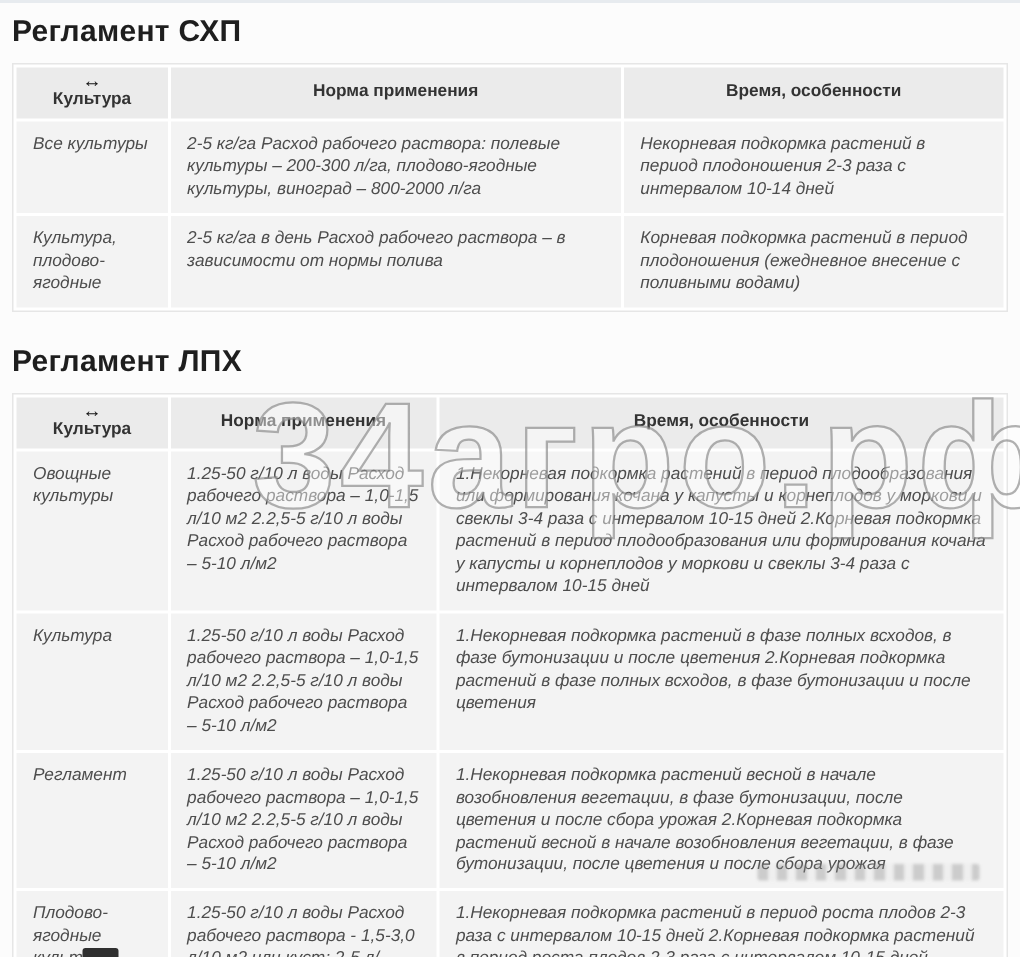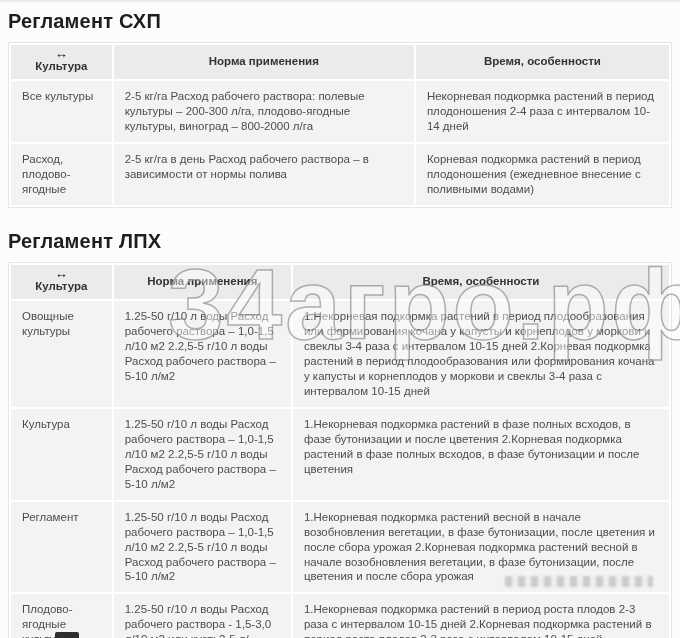--- a/index.html
+++ b/index.html
@@ -65,20 +65,21 @@
   }
   td {
     background: #f3f3f3;
     font-size: 11.5px;
     color: #4d4d4d;
     padding: 8px 11px;
     vertical-align: top;
     line-height: 1.3;
     text-align: left;
     word-wrap: break-word;
+    font-style: italic;
   }
   .watermark {
     position: absolute;
     left: 168px;
     top: 252px;
     font-size: 100px;
     font-weight: bold;
     letter-spacing: 3px;
     color: rgba(255, 255, 255, 0.45);
     -webkit-text-stroke: 1.5px rgba(125, 125, 125, 0.6);
@@ -132,24 +133,24 @@
           <span>Культура</span>
         </th>
         <th>Норма применения</th>
         <th>Время, особенности</th>
       </tr>
     </thead>
     <tbody>
       <tr>
         <td>Все культуры</td>
         <td>2-5 кг/га Расход рабочего раствора: полевые культуры – 200-300 л/га, плодово-ягодные культуры, виноград – 800-2000 л/га</td>
-        <td>Некорневая подкормка растений в период плодоношения 2-4 раза с интервалом 10-14 дней</td>
-      </tr>
-      <tr>
-        <td>Расход, плодово-ягодные</td>
+        <td>Некорневая подкормка растений в период плодоношения 2-3 раза с интервалом 10-14 дней</td>
+      </tr>
+      <tr>
+        <td>Культура, плодово-ягодные</td>
         <td>2-5 кг/га в день Расход рабочего раствора – в зависимости от нормы полива</td>
         <td>Корневая подкормка растений в период плодоношения (ежедневное внесение с поливными водами)</td>
       </tr>
     </tbody>
   </table>
 
   <h1 class="section-title second">Регламент ЛПХ</h1>
 
   <table class="regulation-table t2">
     <colgroup>

